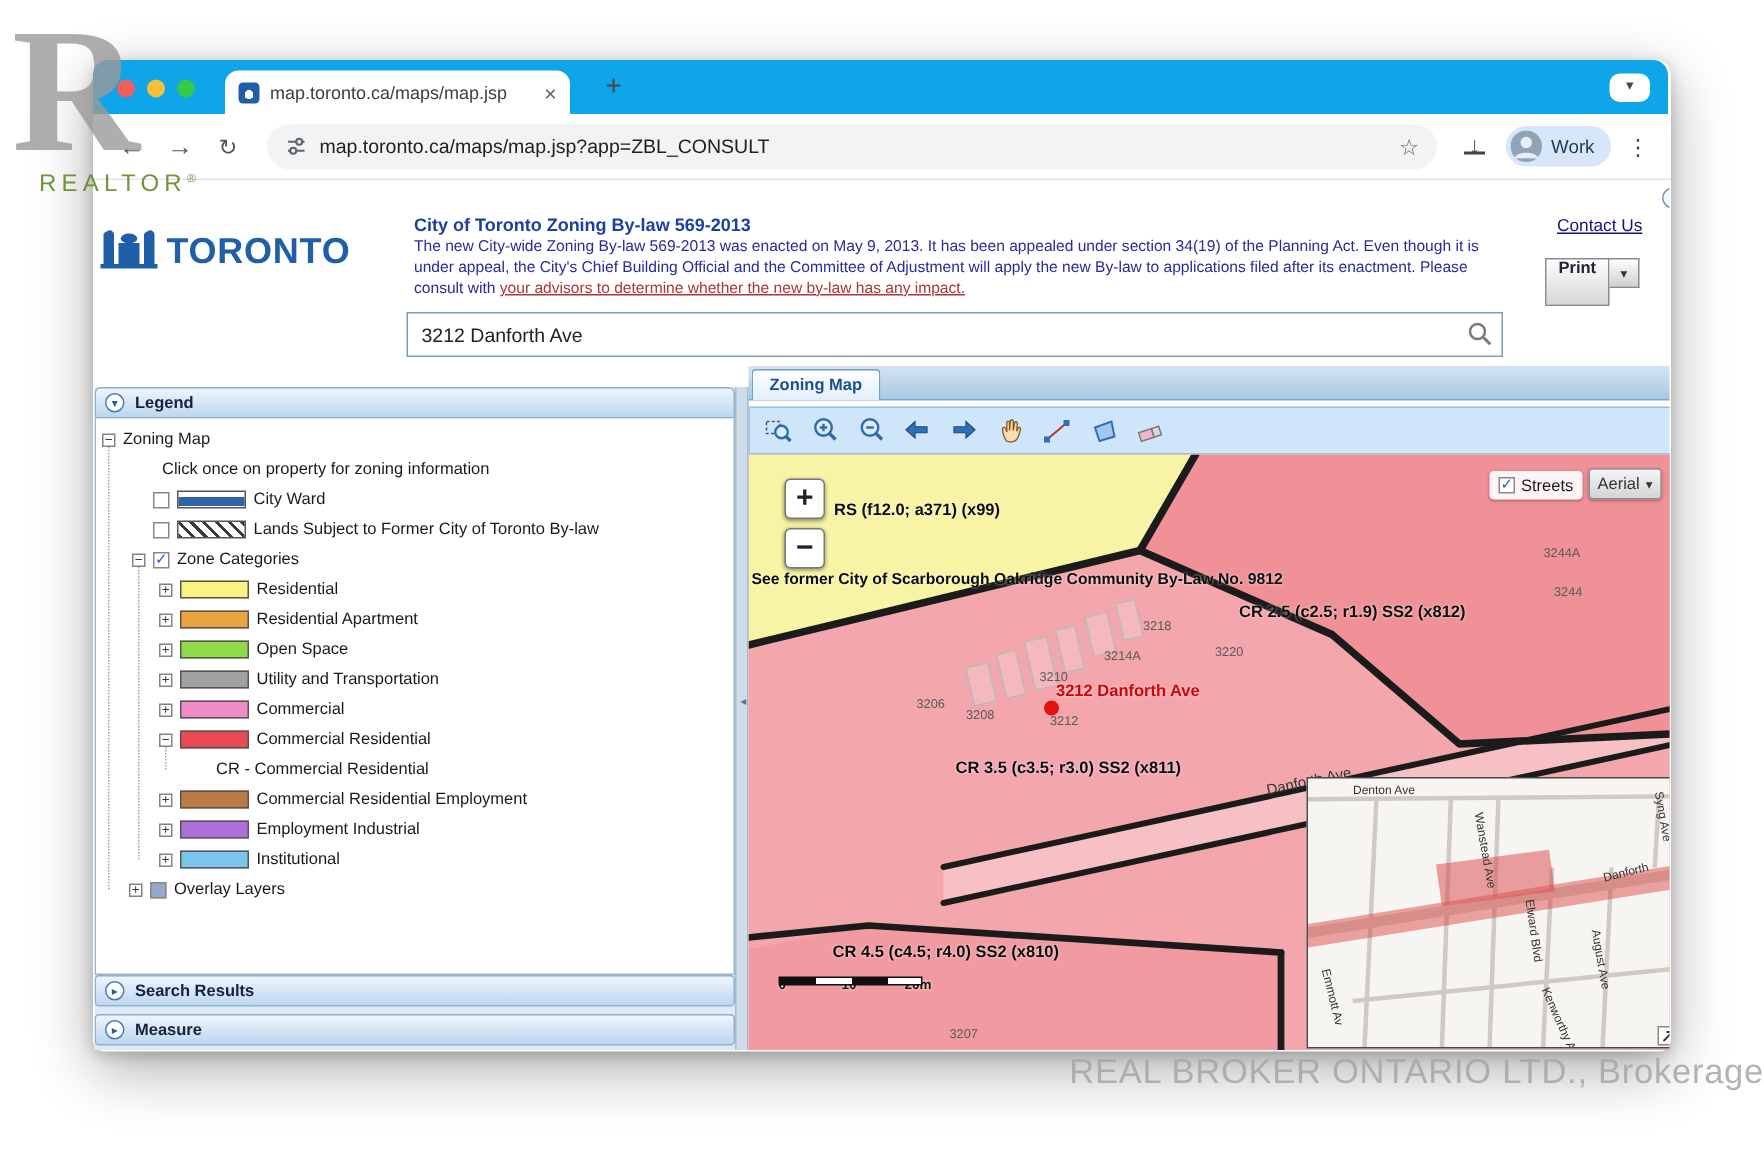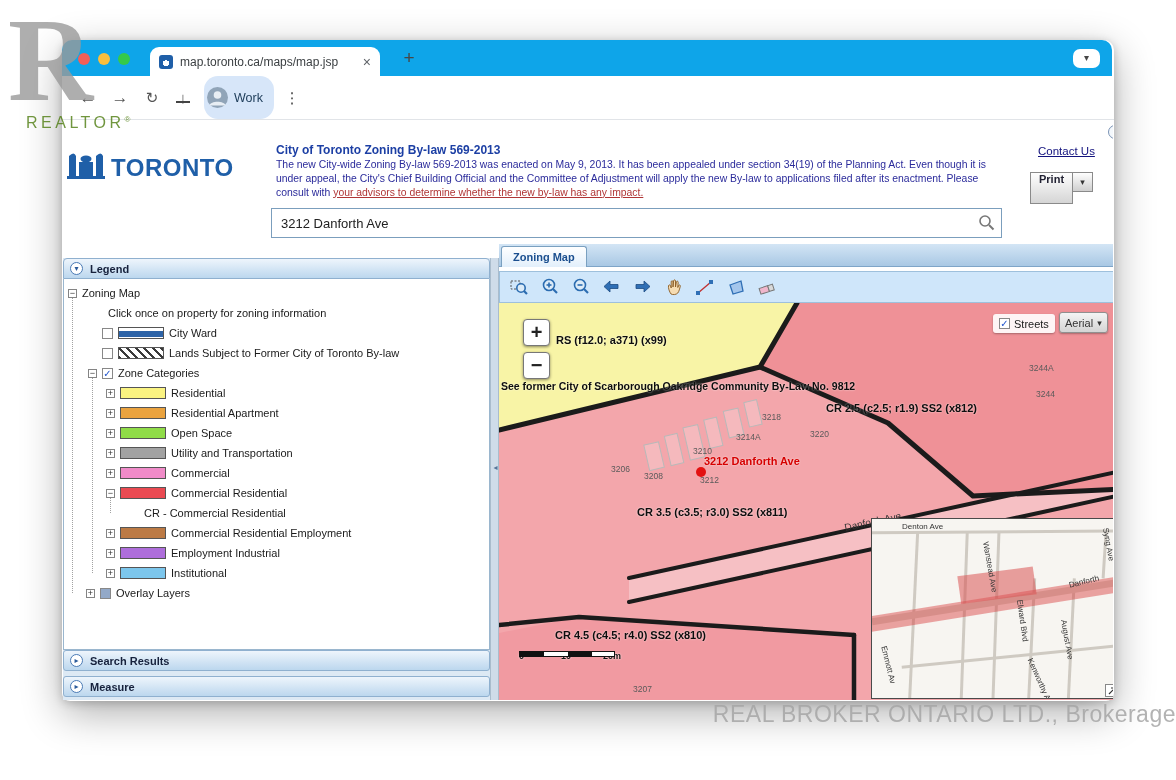--- a/index.html
+++ b/index.html
@@ -36,21 +36,21 @@
   .addrbar { position:absolute; left:0; top:36px; right:0; height:44px; background:#fff;
              border-bottom:1px solid #e1e4e8; display:flex; align-items:center; padding:0 12px; gap:4px; }
   .navbtn { width:28px; text-align:center; font-size:17px; color:#555; }
   .urlpill { flex:1; height:30px; background:#f1f3f4; border-radius:15px; display:flex; align-items:center;
              gap:8px; padding:0 12px; margin:0 8px; }
   .urltext { font-size:13px; color:#202124; flex:1; white-space:nowrap; overflow:hidden; }
   .star { font-size:15px; color:#5f6368; }
   .dl { position:relative; width:26px; text-align:center; font-size:15px; color:#444; }
   .dl::after { content:""; position:absolute; left:6px; right:6px; bottom:3px; border-bottom:2px solid #444; }
   .profile { display:flex; align-items:center; gap:6px; background:#d7e6f9; border-radius:14px;
-             height:43px; padding:0 11px 0 3px; margin:0 4px; }
+             height:27px; padding:0 11px 0 3px; margin:0 4px; }
   .profile-name { font-size:12.5px; color:#1b3a57; }
   .kebab { width:20px; text-align:center; font-size:15px; color:#444; }
 
   
   .page { position:absolute; left:1px; right:1px; top:80px; bottom:1px; background:#fff; overflow:hidden; }
 
   .app-logo { position:absolute; left:2px; top:22px; display:flex; align-items:flex-end; gap:4px; }
   .logo-word { font-size:24px; font-weight:bold; color:#1f5fa8; letter-spacing:.5px; line-height:1; }
   .hdr-title { position:absolute; left:213px; top:23px; font-size:12px; font-weight:bold; color:#1c3fa4; }
   .hdr-para  { position:absolute; left:213px; top:38px; width:726px; font-size:10.4px; line-height:1.33;
@@ -156,20 +156,32 @@
       <span class="tab-close">×</span>
     </div>
     <span class="newtab">+</span>
     <span class="tab-chevron">▾</span>
   </div>
 
   <div class="addrbar">
     <span class="navbtn">←</span>
     <span class="navbtn">→</span>
     <span class="navbtn" style="font-size:15px">↻</span>
+    <div class="urlpill">
+      <svg width="15" height="15">
+        <g stroke="#5f6368" stroke-width="1.4" fill="#f1f3f4">
+          <line x1="2" y1="4.5" x2="13" y2="4.5"></line>
+            <line x1="2" y1="10.5" x2="13" y2="10.5"></line>
+          <circle cx="9.5" cy="4.5" r="2"></circle>
+            <circle cx="5.5" cy="10.5" r="2"></circle>
+        </g>
+      </svg>
+      <span class="urltext">map.toronto.ca/maps/map.jsp?app=ZBL_CONSULT</span>
+      <span class="star">☆</span>
+    </div>
     <span class="dl">↓</span>
     <div class="profile">
       <svg width="21" height="21">
         <circle cx="10.5" cy="10.5" r="10.5" fill="#90a4b8"></circle>
         <circle cx="10.5" cy="8" r="3.8" fill="#e8eef4"></circle>
         <path d="M2.5,18.5 C3.5,13.5 17.5,13.5 18.5,18.5" fill="#e8eef4"></path>
       </svg>
       <span class="profile-name">Work</span>
     </div>
     <span class="kebab">⋮</span>

